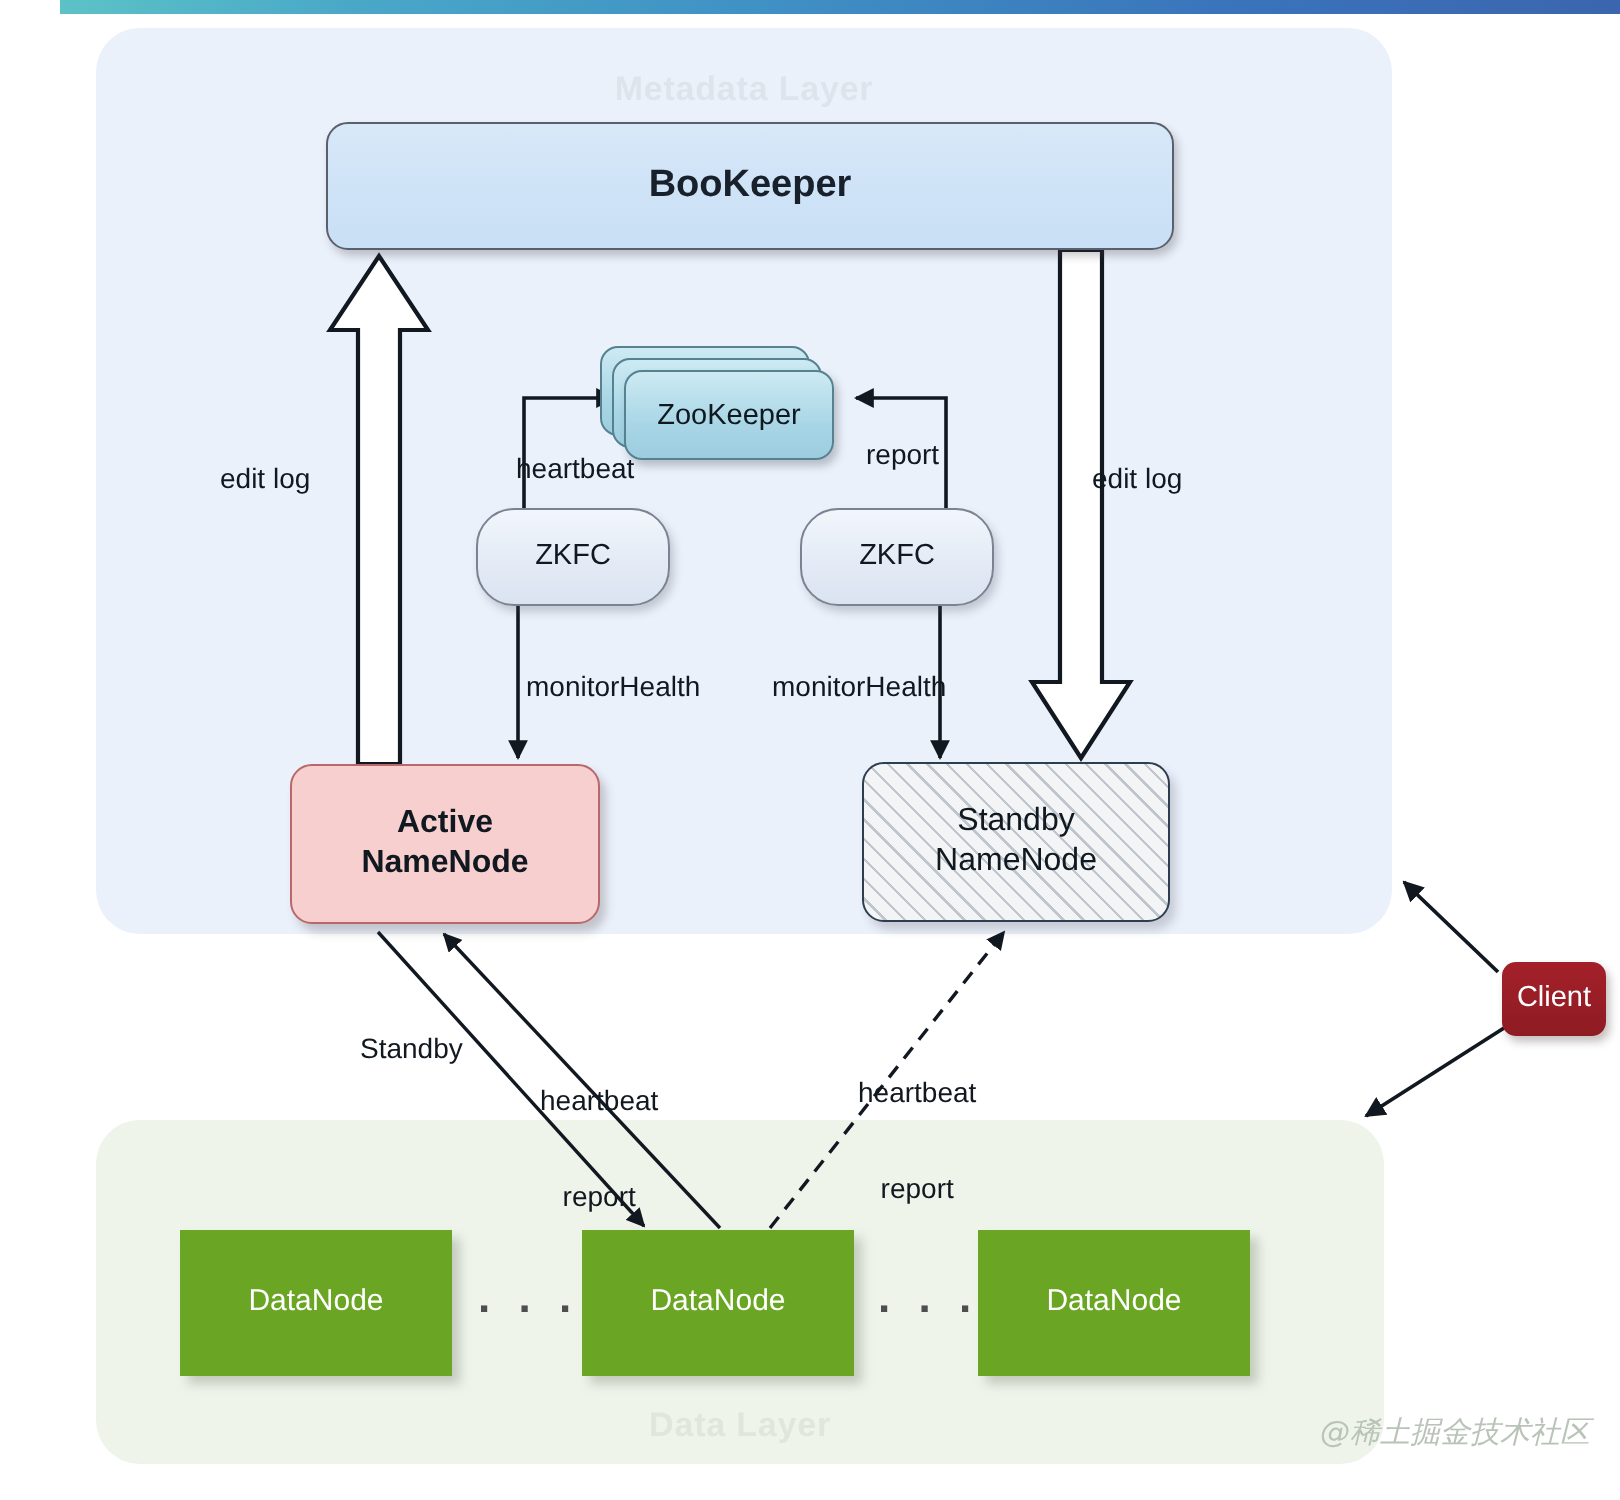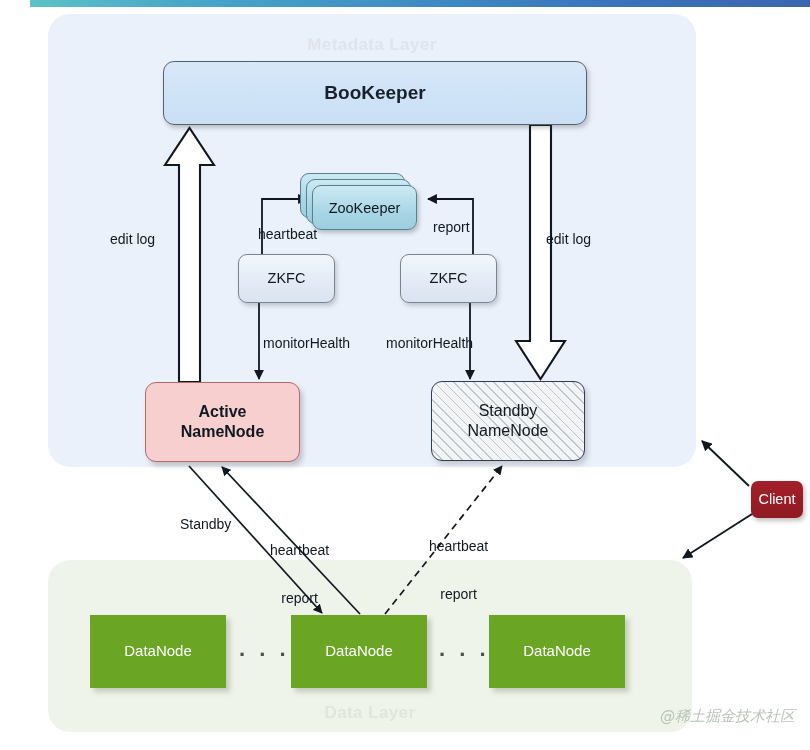--- a/index.html
+++ b/index.html
@@ -98,21 +98,21 @@
     display: flex;
     align-items: center;
     justify-content: center;
     font-size: 14.5px;
     color: #101820;
   }
   
   .zkfc {
     width: 97px; height: 49px;
     border: 1.3px solid #7b8392;
-    border-radius: 9px;
+    border-radius: 19px;
     background: linear-gradient(180deg,#f2f6fc 0%, #e3eaf5 60%, #dae3f1 100%);
     box-shadow: 2px 3px 4px rgba(70,75,85,.25);
     font-size: 14.5px;
     color: #101820;
   }
   #zkfc-active  { left: 208px; top: 254px; }
   #zkfc-standby { left: 370px; top: 254px; }
   
   #active-namenode {
     left: 115px; top: 382px;

